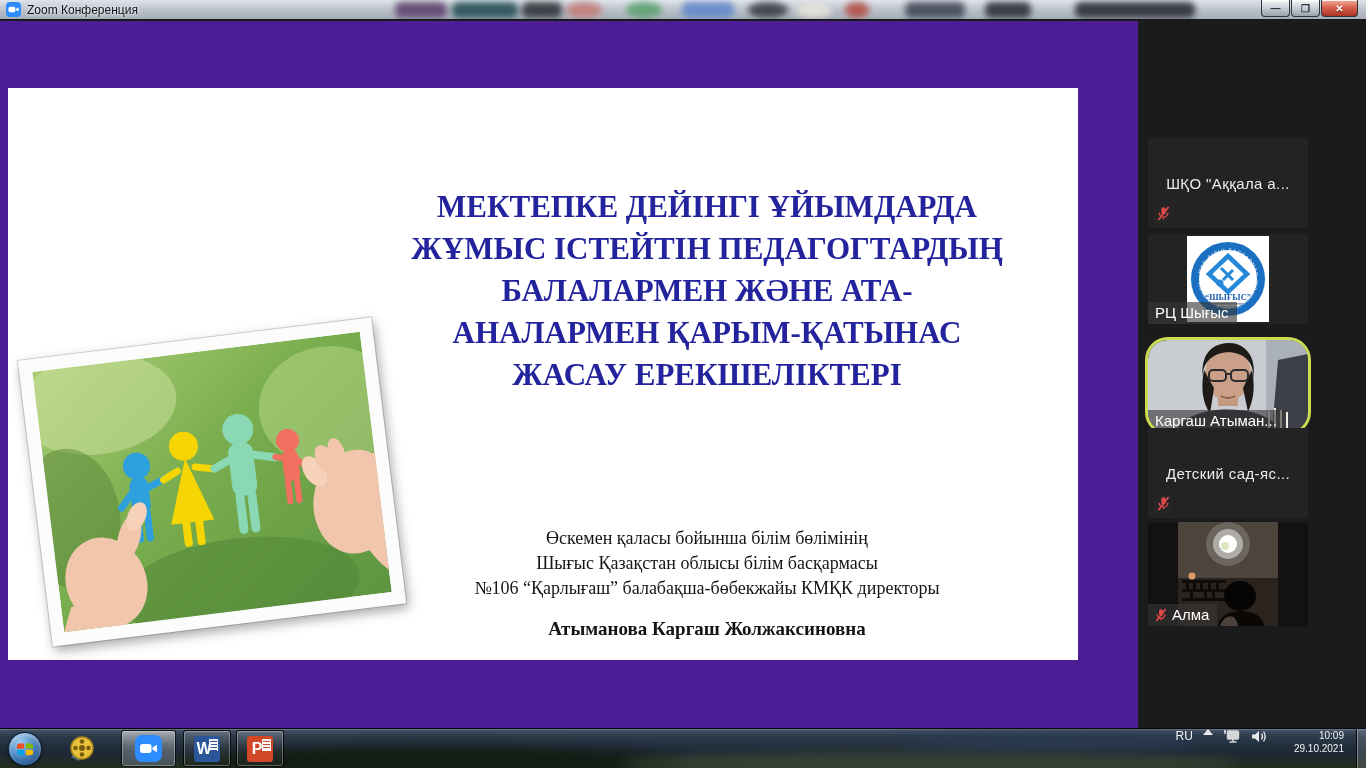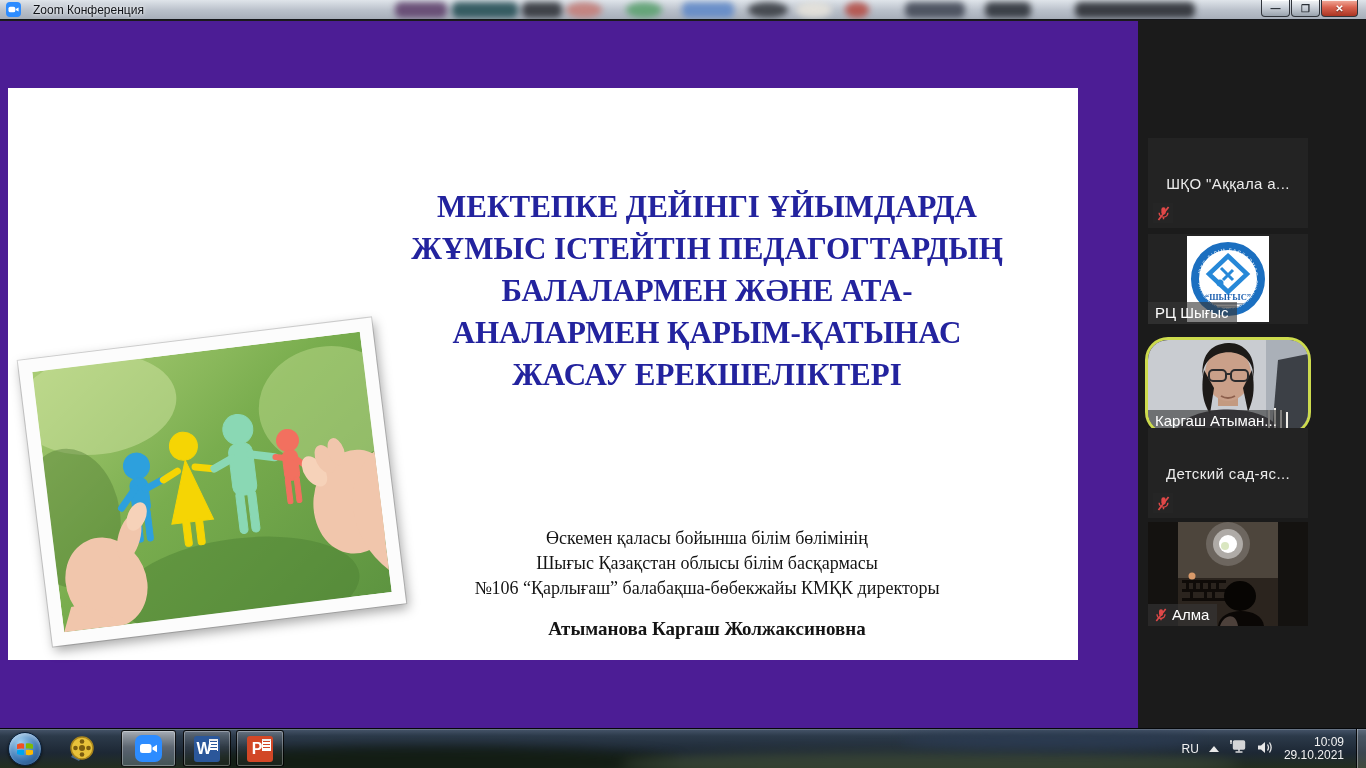--- a/index.html
+++ b/index.html
@@ -6,21 +6,21 @@
   html,body { width:1366px; height:768px; overflow:hidden; background:#000;
               font-family:"Liberation Sans", sans-serif; }
   .screen { position:relative; width:1366px; height:768px; background:#1b1b1b; overflow:hidden; }
 
   
   .titlebar { position:absolute; left:0; top:0; width:1366px; height:20px;
               background:linear-gradient(#dfe4ea,#b9c0ca 55%,#a7aeb9); overflow:hidden;
               border-bottom:1px solid #14161a; }
   .tb-blobs { position:absolute; inset:0; filter:blur(3px); }
   .blob { position:absolute; top:2px; height:16px; border-radius:6px; opacity:.85; }
-  .tb-left { position:absolute; left:6px; top:2px; display:flex; align-items:center; gap:12px; z-index:3; }
+  .tb-left { position:absolute; left:6px; top:2px; display:flex; align-items:center; gap:6px; z-index:3; }
   .tb-title { font-size:12px; color:#101318; text-shadow:0 0 3px rgba(255,255,255,.9), 0 0 6px rgba(255,255,255,.7); }
   .zoom-glyph { width:15px; height:15px; border-radius:4px; background:#2D8CFF;
                 display:flex; align-items:center; justify-content:center; }
   .win-controls { position:absolute; right:8px; top:0; display:flex; z-index:4; }
   .winbtn { width:29px; height:17px; border:1px solid #30343b; border-top:none;
             border-radius:0 0 4px 4px; margin-left:1px;
             background:linear-gradient(#f5f7f9,#cdd3db 45%,#99a2ad);
             box-shadow:inset 0 1px 0 rgba(255,255,255,.85);
             color:#2b3037; font-size:10px; font-weight:bold;
             display:flex; align-items:center; justify-content:center; cursor:default; }
@@ -77,25 +77,25 @@
             box-shadow:inset 0 0 0 1px rgba(255,255,255,.30);
             display:flex; align-items:center; justify-content:center; }
   .appbtn.focused { background:linear-gradient(rgba(255,255,255,.55), rgba(255,255,255,.28) 45%, rgba(170,205,240,.25)); }
   .doc-icon { position:relative; width:26px; height:26px; border-radius:3px;
               display:flex; align-items:center; justify-content:center;
               color:#fff; font-weight:bold; font-size:16px; }
   .doc-icon .page { position:absolute; right:2px; top:3px; width:9px; height:12px; background:#fff;
                     box-shadow:inset 0 2px 0 0 rgba(0,0,0,.08); }
   .doc-icon .page i { display:block; height:1px; margin:2px 1px 0 1px; }
   .doc-icon span { position:relative; z-index:2; margin-right:6px; }
-  .tray { position:absolute; right:10px; top:0; height:40px; display:flex; align-items:center; gap:10px; color:#f2f2f2; }
+  .tray { position:absolute; right:10px; top:0; height:40px; display:flex; align-items:flex-start; gap:10px; color:#f2f2f2; }
   .tray-lang { font-size:12px; }
   .tray-arrow { width:0; height:0; border-left:5px solid transparent; border-right:5px solid transparent;
                 border-bottom:6px solid #e8e8e8; }
-  .tray-clock { text-align:right; font-size:12px; line-height:13px; }
+  .tray-clock { text-align:right; font-size:10px; line-height:13px;margin-left:16px; }
   .show-desktop { position:absolute; right:0; top:0; width:10px; height:40px;
                   border-left:1px solid #05070a; background:rgba(255,255,255,.14);
                   box-shadow:inset 1px 0 0 rgba(255,255,255,.35); }
 </style>
 </head>
 <body>
 
 <div class="screen">
 
   <div class="titlebar">

